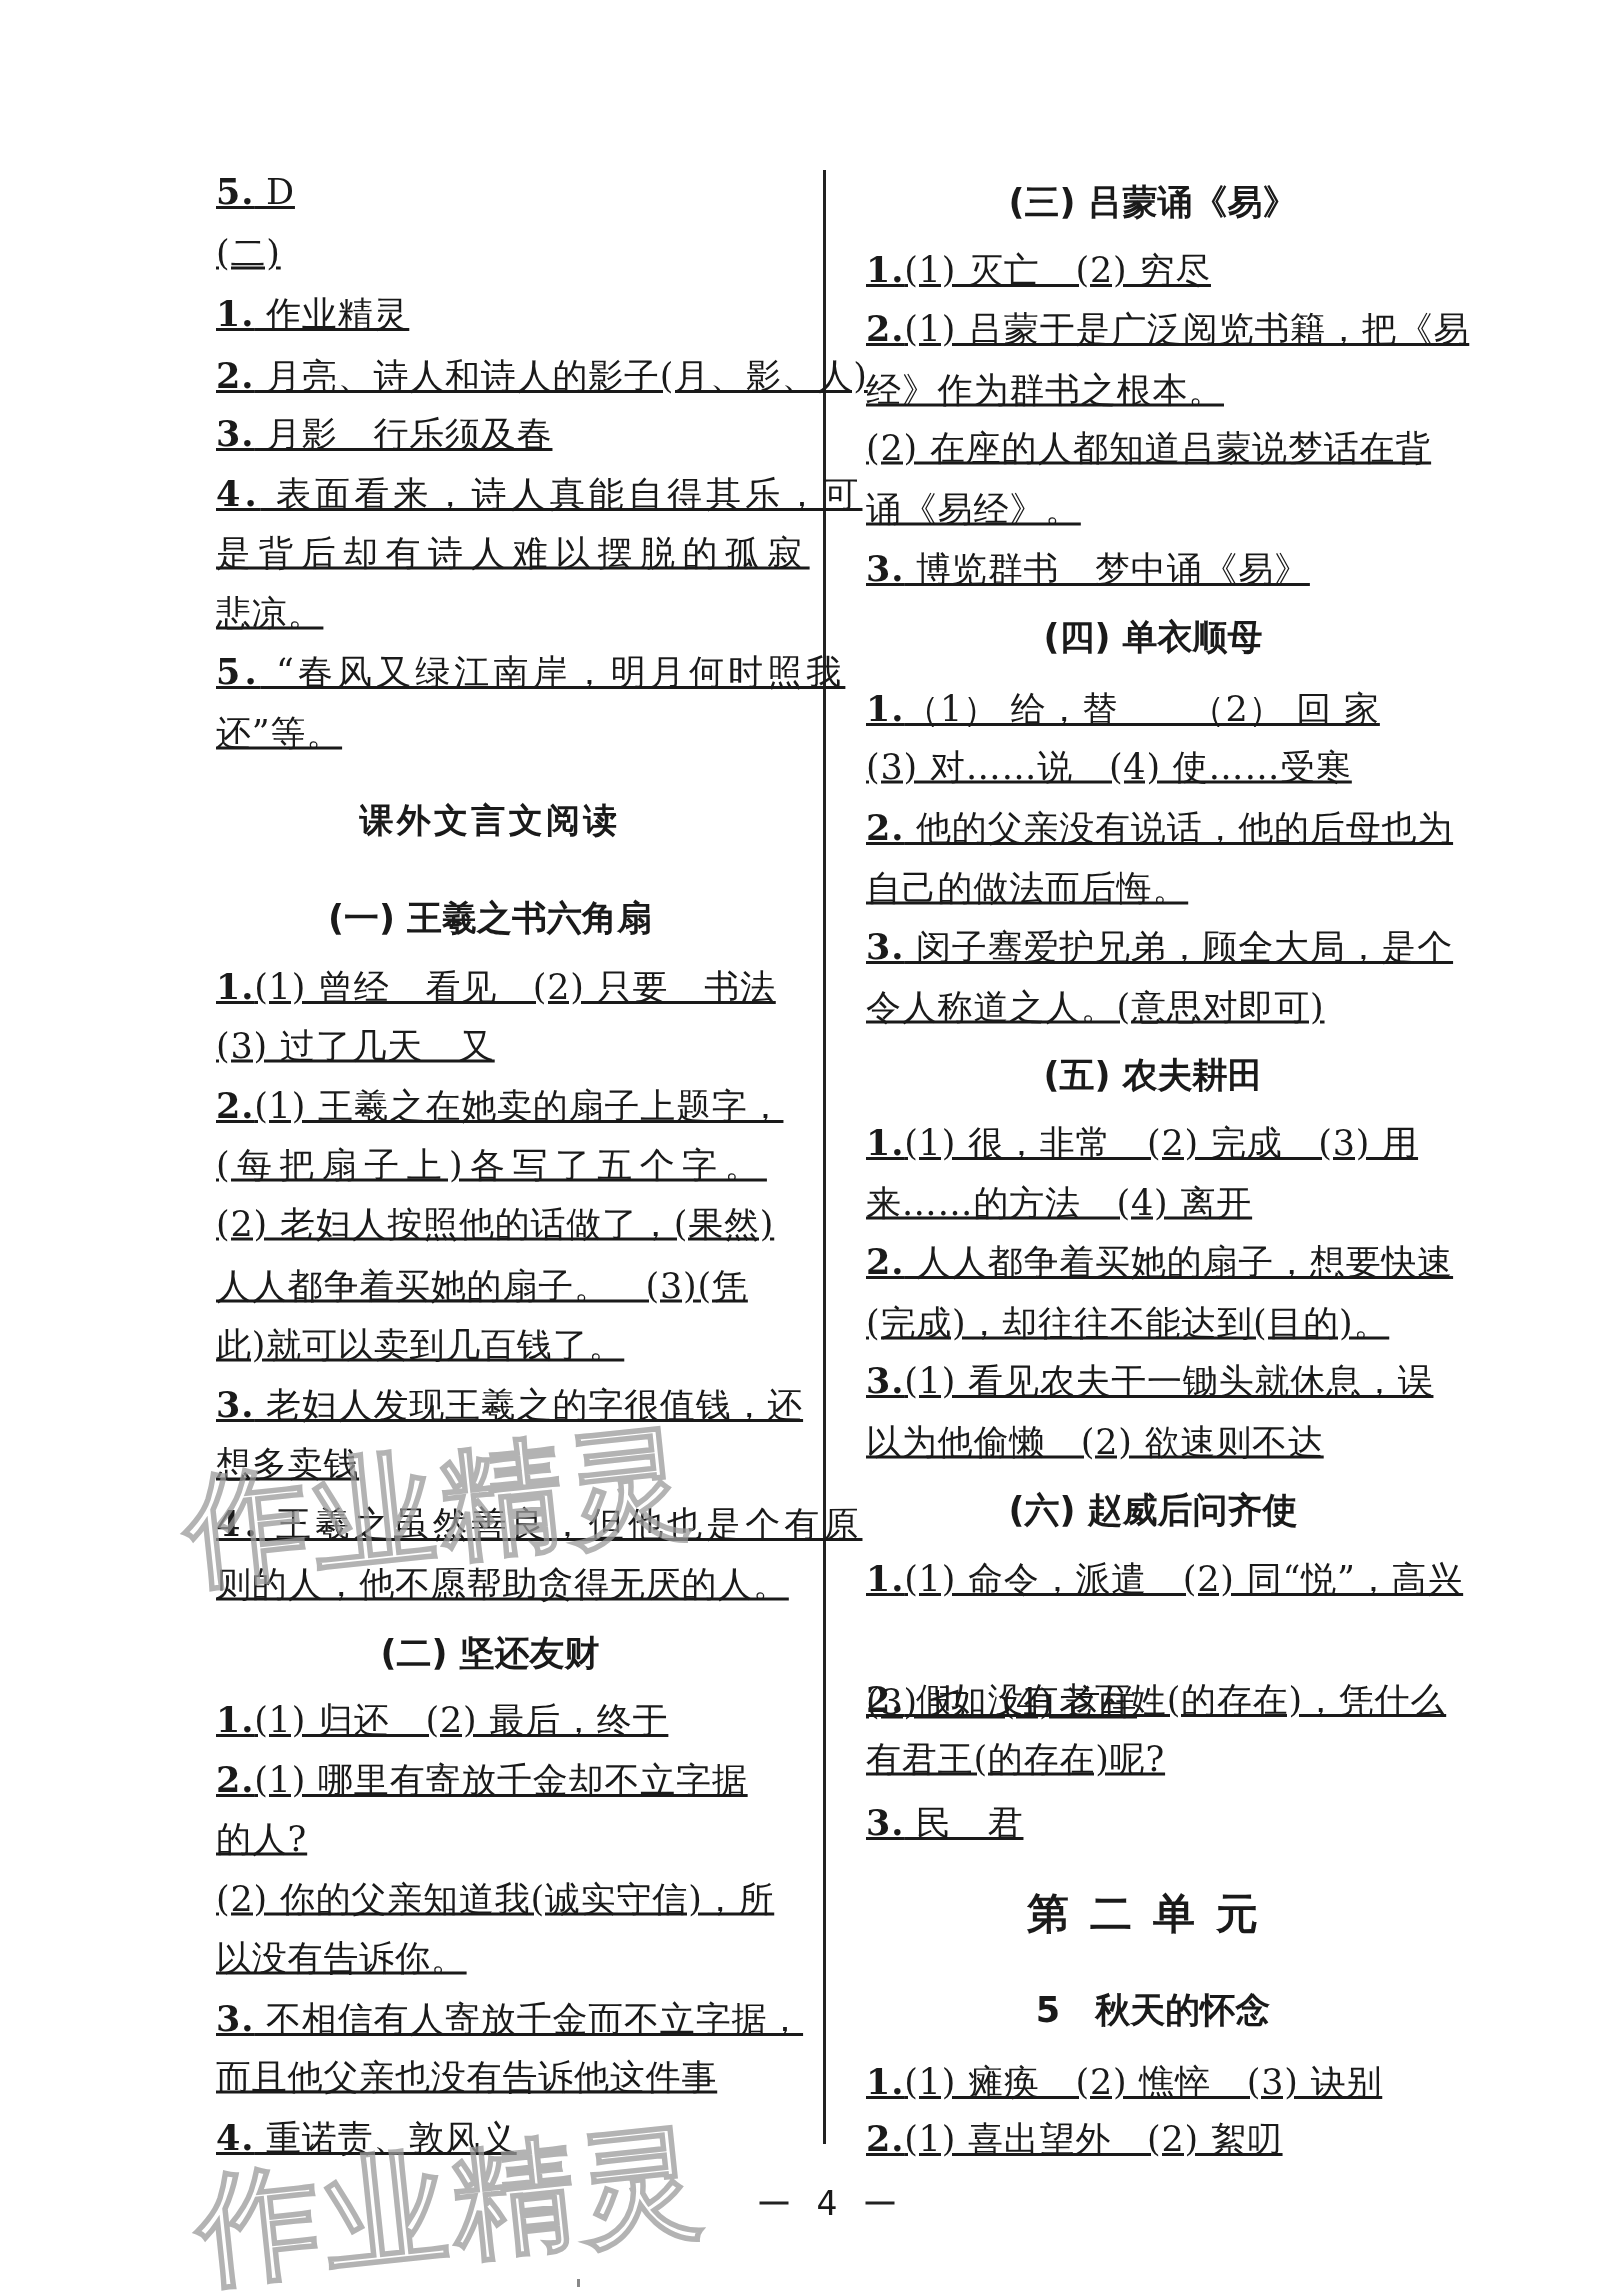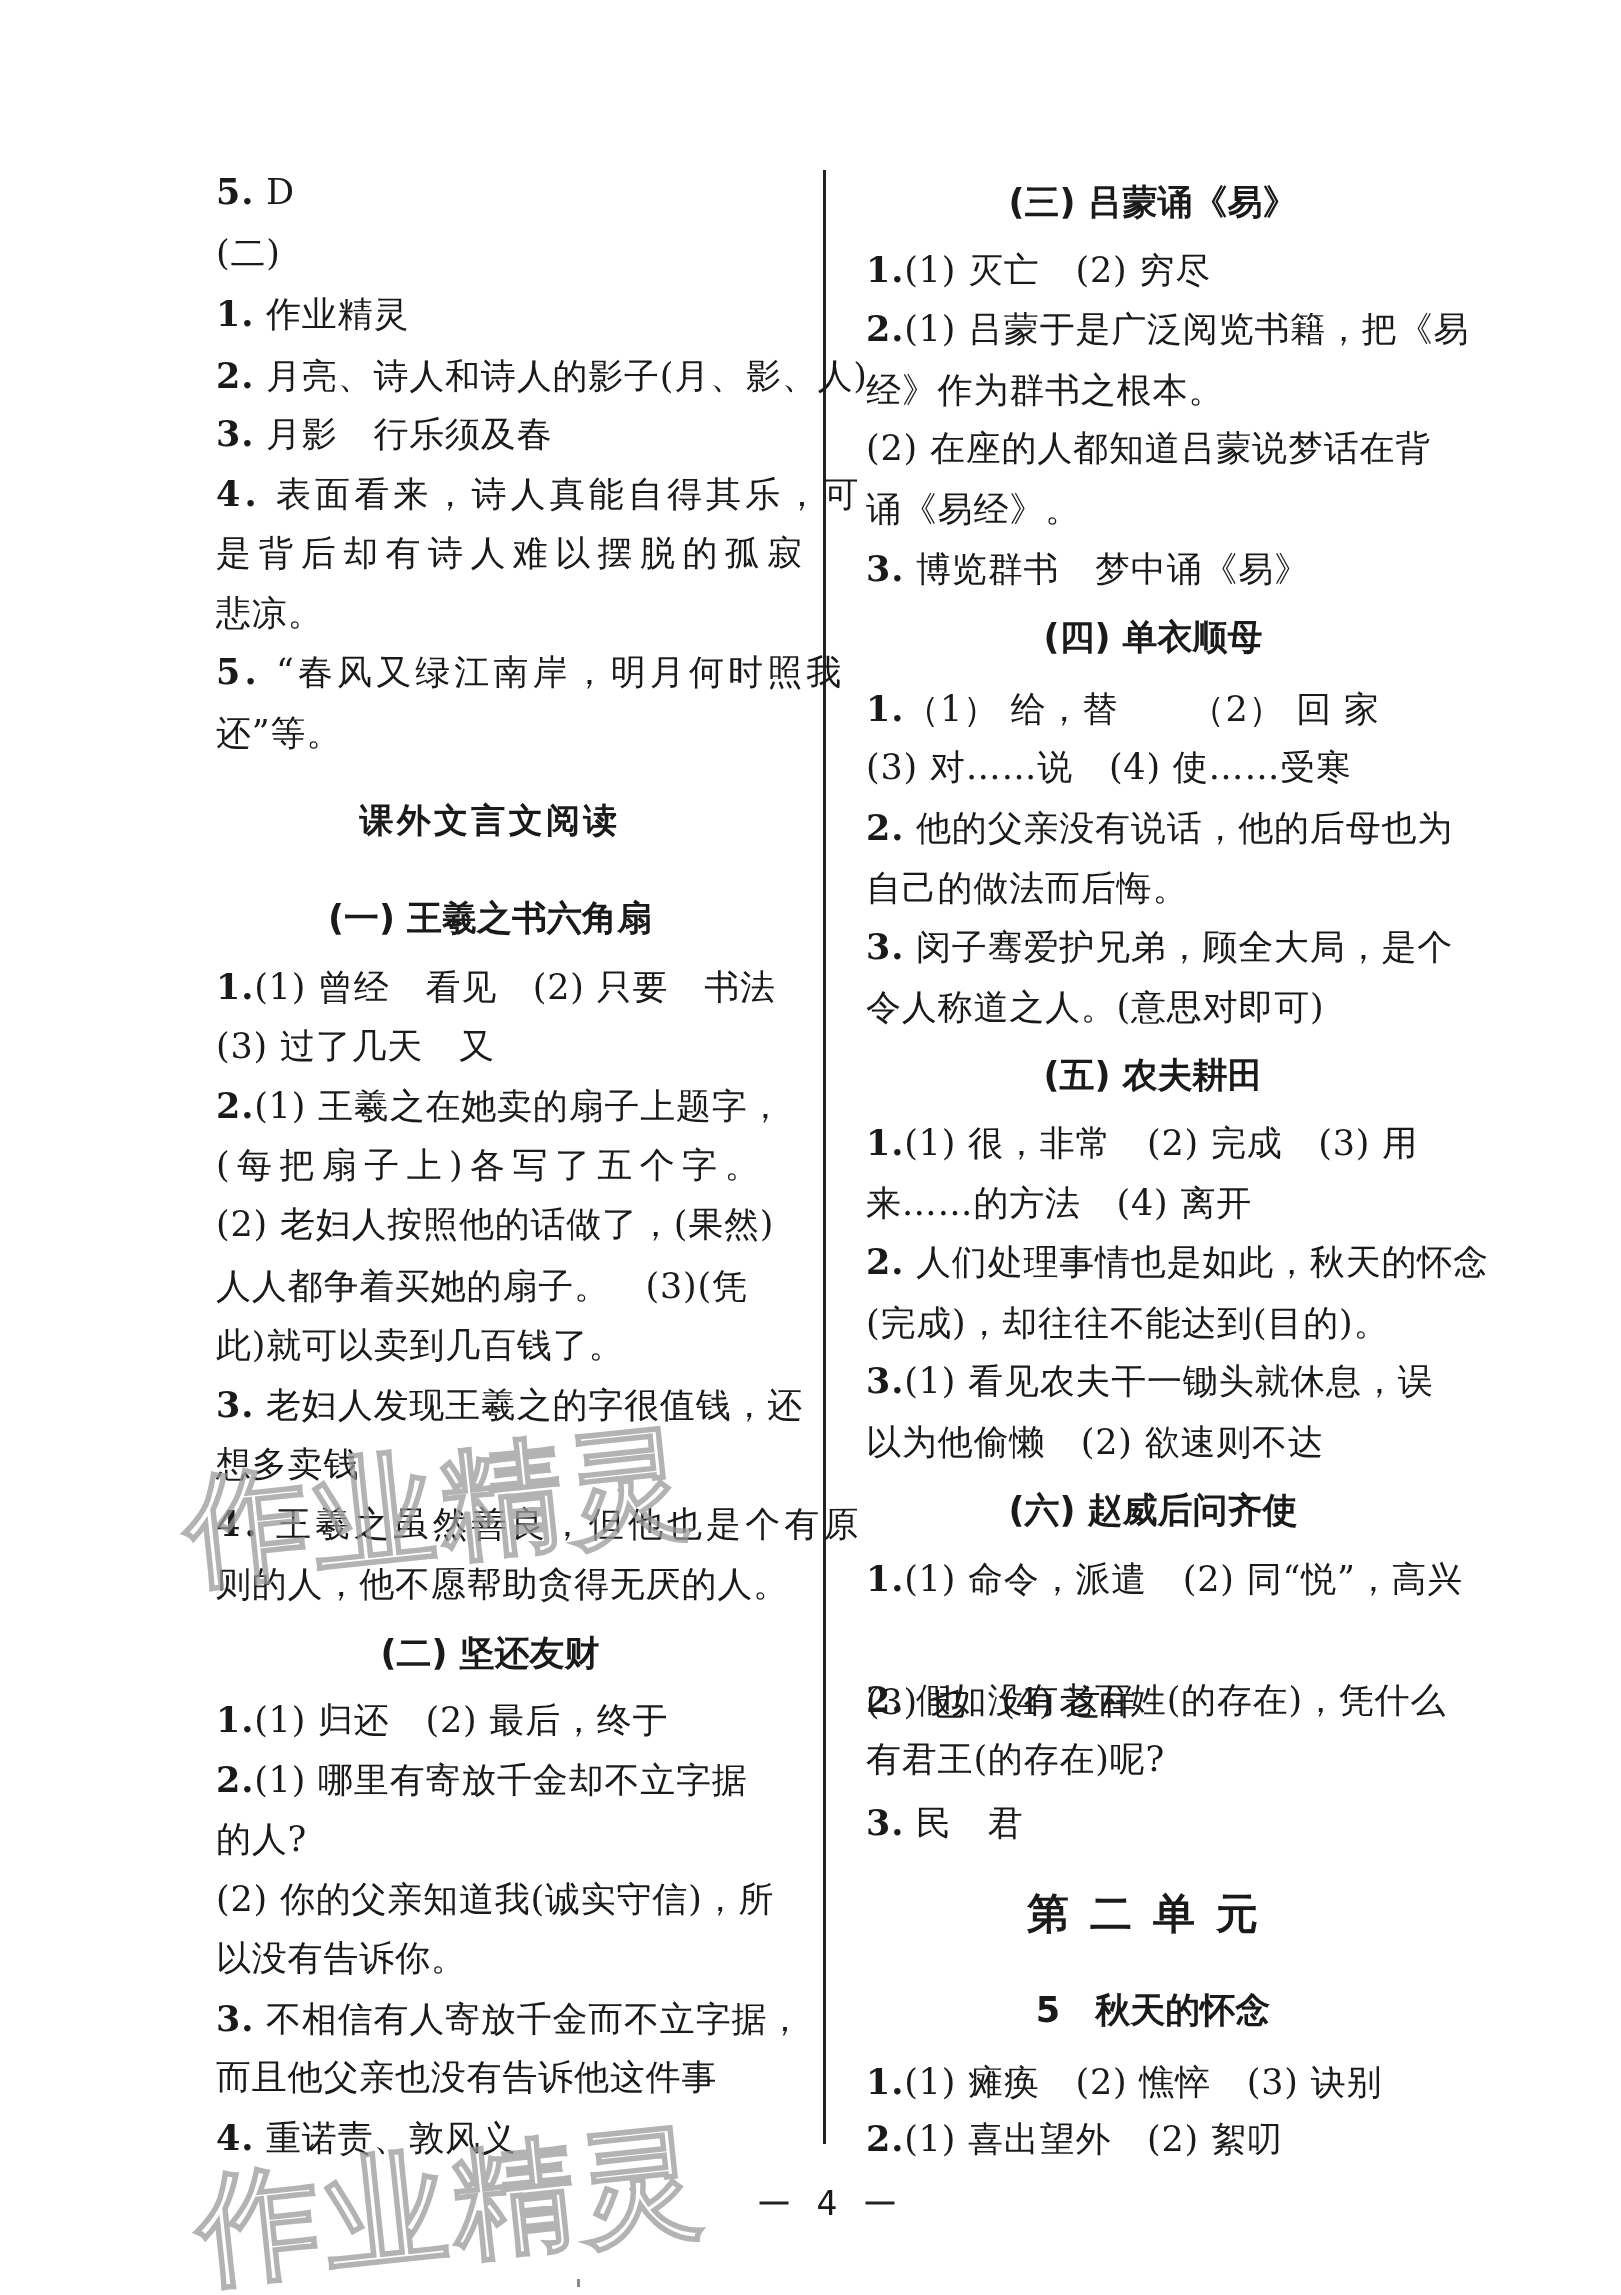--- a/index.html
+++ b/index.html
@@ -10,20 +10,21 @@
   }
   .page { position: absolute; left: 0; top: 0; width: 1622px; height: 2295px; background: #fff; }
   .col-divider {
     position: absolute; left: 823px; top: 170px; width: 2.5px; height: 1974px;
     background: #222;
   }
   .line {
     position: absolute; white-space: nowrap;
     font-size: 35px; line-height: 1; letter-spacing: 0.8px;
     transform: translateY(-50%);
+    text-decoration: underline;
   }
   .left  { left: 216px; }
   .right { left: 866px; }
   .num { font-weight: bold; font-family: "DejaVu Serif", "Liberation Serif", serif; }
   .heading {
     position: absolute; white-space: nowrap; transform: translate(-50%, -50%);
     font-family: "DejaVu Sans", "Liberation Sans", sans-serif; font-weight: bold;
     font-size: 35px; line-height: 1;
   }
   .heading.big { font-size: 34px; letter-spacing: 3.3px; }
@@ -104,21 +105,21 @@
     <div class="line right" style="top:709px"><span class="num">1.</span><span>（1） 给，替　　（2） 回 家</span></div>
     <div class="line right" style="top:767px"><span>(3) 对……说　(4) 使……受寒</span></div>
     <div class="line right" style="top:828px"><span class="num">2.</span><span> 他的父亲没有说话，他的后母也为</span></div>
     <div class="line right" style="top:888px"><span>自己的做法而后悔。</span></div>
     <div class="line right" style="top:947px"><span class="num">3.</span><span> 闵子骞爱护兄弟，顾全大局，是个</span></div>
     <div class="line right" style="top:1007px"><span>令人称道之人。(意思对即可)</span></div>
 
     <div class="heading rh" style="top:1075px">(五) 农夫耕田</div>
     <div class="line right" style="top:1143px"><span class="num">1.</span><span>(1) 很，非常　(2) 完成　(3) 用</span></div>
     <div class="line right" style="top:1203px"><span>来……的方法　(4) 离开</span></div>
-    <div class="line right" style="top:1262px"><span class="num">2.</span><span> 人们处理事情也是如此，秋天的怀念</span></div>
+    <div class="line right" style="top:1262px"><span class="num">2.</span><span> 人人都争着买她的扇子，想要快速</span></div>
     <div class="line right" style="top:1323px"><span>(完成)，却往往不能达到(目的)。</span></div>
     <div class="line right" style="top:1381px"><span class="num">3.</span><span>(1) 看见农夫干一锄头就休息，误</span></div>
     <div class="line right" style="top:1442px"><span>以为他偷懒　(2) 欲速则不达</span></div>
 
     <div class="heading rh" style="top:1510px">(六) 赵威后问齐使</div>
     <div class="line right" style="top:1579px"><span class="num">1.</span><span>(1) 命令，派遣　(2) 同“悦”，高兴</span></div>
     <div class="line right" style="top:1702px"><span>(3) 也　(4) 这样</span></div>
     <div class="line right" style="top:1700px"><span class="num">2.</span><span> 假如没有老百姓(的存在)，凭什么</span></div>
     <div class="line right" style="top:1759px"><span>有君王(的存在)呢?</span></div>
     <div class="line right" style="top:1823px"><span class="num">3.</span><span> 民　君</span></div>

